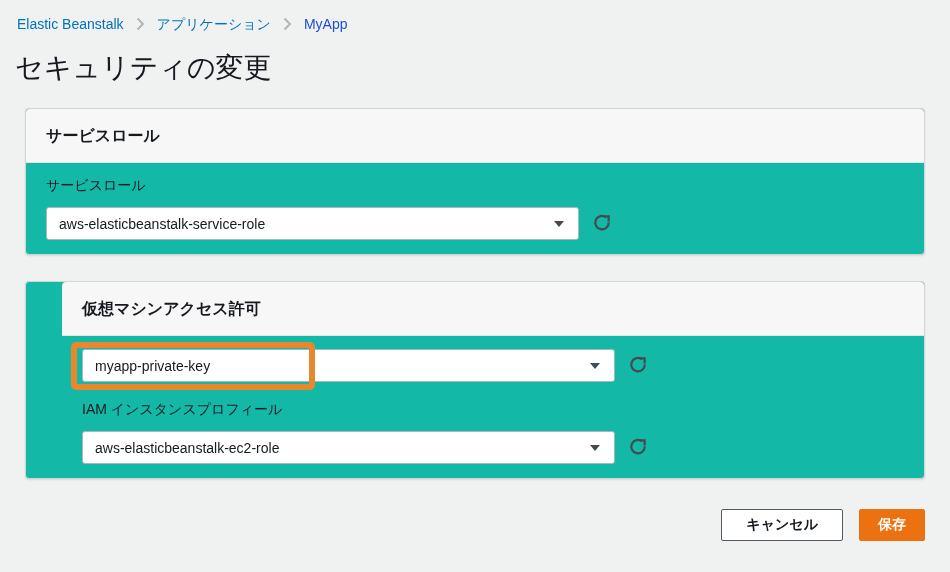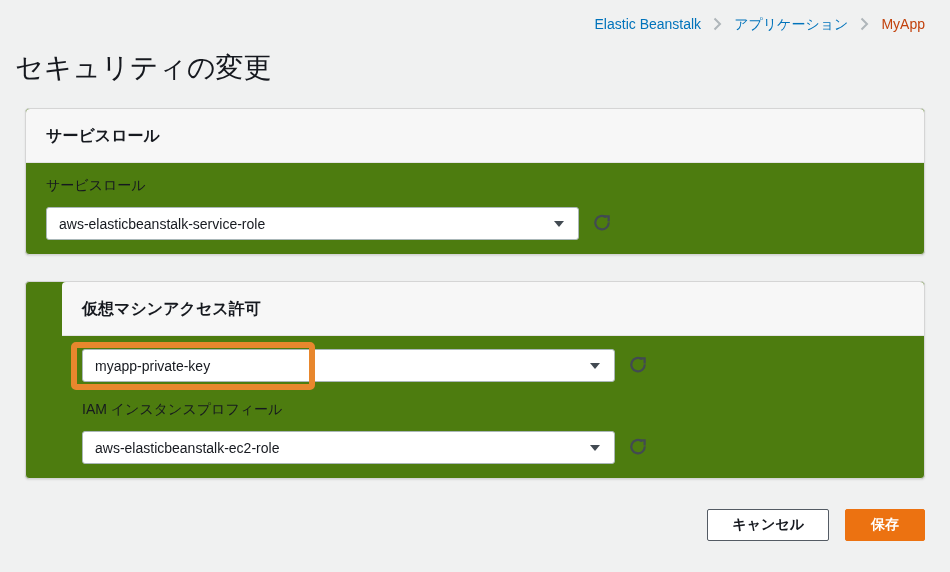--- a/index.html
+++ b/index.html
@@ -18,38 +18,38 @@
     background:var(--page-bg);
     font-family:"Liberation Sans","DejaVu Sans",sans-serif;
     color:var(--text-dark);
     overflow:hidden;
   }
   .page{width:950px;height:572px;position:relative;}
 
   
   .breadcrumb{
     display:flex;align-items:center;gap:12px;
-    padding:17px 25px 0 25px;
-    font-size:14px;line-height:14px;justify-content:flex-end;
+    padding:17px 25px 0 17px;
+    font-size:14px;line-height:14px;
   }
   .breadcrumb a{color:var(--link-blue);text-decoration:none;cursor:pointer;}
-  .breadcrumb .current{color:#c2410c;}
+  .breadcrumb .current{color:#1d4ed8;}
   .crumb-sep{display:inline-flex;align-items:center;}
 
   
   h1.page-title{
     margin:21px 25px 0 15px;
     font-size:28px;font-weight:400;line-height:32px;
     color:var(--text-dark);
   }
 
   
   .panel{
     margin:24px 25px 0 25px;
-    background:#4d7c0f;
+    background:#14b8a6;
     border:1px solid var(--panel-border);
     border-radius:4px;
     box-shadow:0 1px 2px rgba(0,0,0,0.10);
   }
   .panel + .panel{margin-top:26px;padding-left:36px;}
   .panel-header{
     background:var(--panel-header-bg);
     border-bottom:1px solid #E4E4E4;
     border-radius:4px 4px 0 0;
     padding:16px 20px;
@@ -111,21 +111,21 @@
   .btn-cancel{
     background:#fff;
     border:1px solid #545B64;
     color:var(--text-dark);
     padding:0 24px;
   }
   .btn-save{
     background:var(--accent-orange);
     border:1px solid var(--accent-orange);
     color:#fff;
-    padding:0 25px;
+    padding:0 18px;
   }
 </style>
 </head>
 <body>
 
 <div class="page">
 
   <nav class="breadcrumb">
     <a>Elastic Beanstalk</a>
     <span class="crumb-sep">

